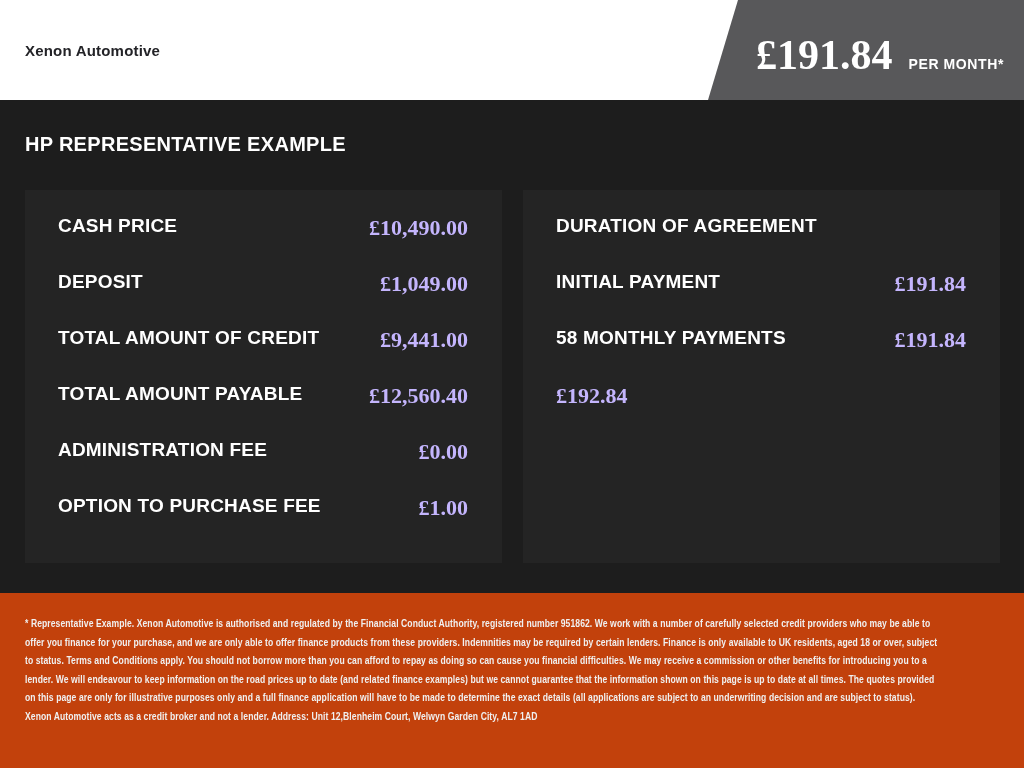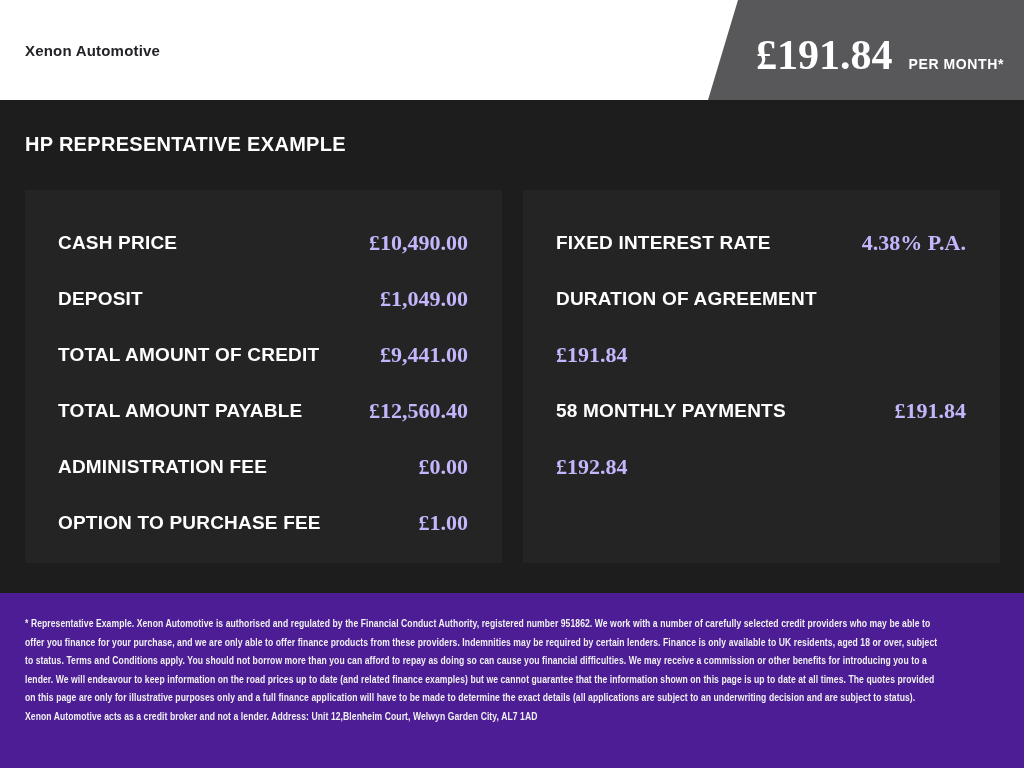--- a/index.html
+++ b/index.html
@@ -57,38 +57,38 @@
     position: absolute; top: 90px;
     width: 477px; height: 373px;
     background: #242424;
     box-sizing: border-box;
     padding: 25px 34px 0 33px;
   }
   .panel-left  { left: 25px; }
   .panel-right { left: 523px; }
   .row {
     height: 56px;
-    display: flex; align-items: center; justify-content: space-between;
+    display: flex; justify-content: space-between;
   }
   .row-label {
     font-size: 19px; font-weight: bold;
     color: #ffffff; letter-spacing: 0.2px;
     white-space: nowrap;
   }
   .row-value {
     font-family: Liberation Serif, serif;
     font-size: 22px; font-weight: bold;
     color: #c4b5fd; white-space: nowrap;
   }
 
   
   .footer {
     position: absolute; top: 593px; left: 0;
     width: 1024px; height: 175px;
-    background: #4c1d95;
+    background: #c2410c;
   }
   .disclaimer {
     position: absolute; top: 21px; left: 25px;
     width: 1175px;
     transform: scaleX(0.78); transform-origin: 0 0;
     font-size: 11px; font-weight: bold;
     line-height: 18.6px; letter-spacing: 0.1px;
     color: #f0f0f0;
   }
 </style>
@@ -128,27 +128,24 @@
       <span class="row-value">£0.00</span>
     </div>
     <div class="row">
       <span class="row-label">OPTION TO PURCHASE FEE</span>
       <span class="row-value">£1.00</span>
     </div>
   </div>
 
   <div class="panel panel-right">
     <div class="row">
-      <span class="row-label">FIXED INTEREST RATE</span>
-      <span class="row-value">4.38% P.A.</span>
-    </div>
-    <div class="row">
       <span class="row-label">DURATION OF AGREEMENT</span>
     </div>
     <div class="row">
+      <span class="row-label">INITIAL PAYMENT</span>
       <span class="row-value">£191.84</span>
     </div>
     <div class="row">
       <span class="row-label">58 MONTHLY PAYMENTS</span>
       <span class="row-value">£191.84</span>
     </div>
     <div class="row">
       <span class="row-value">£192.84</span>
     </div>
   </div>

